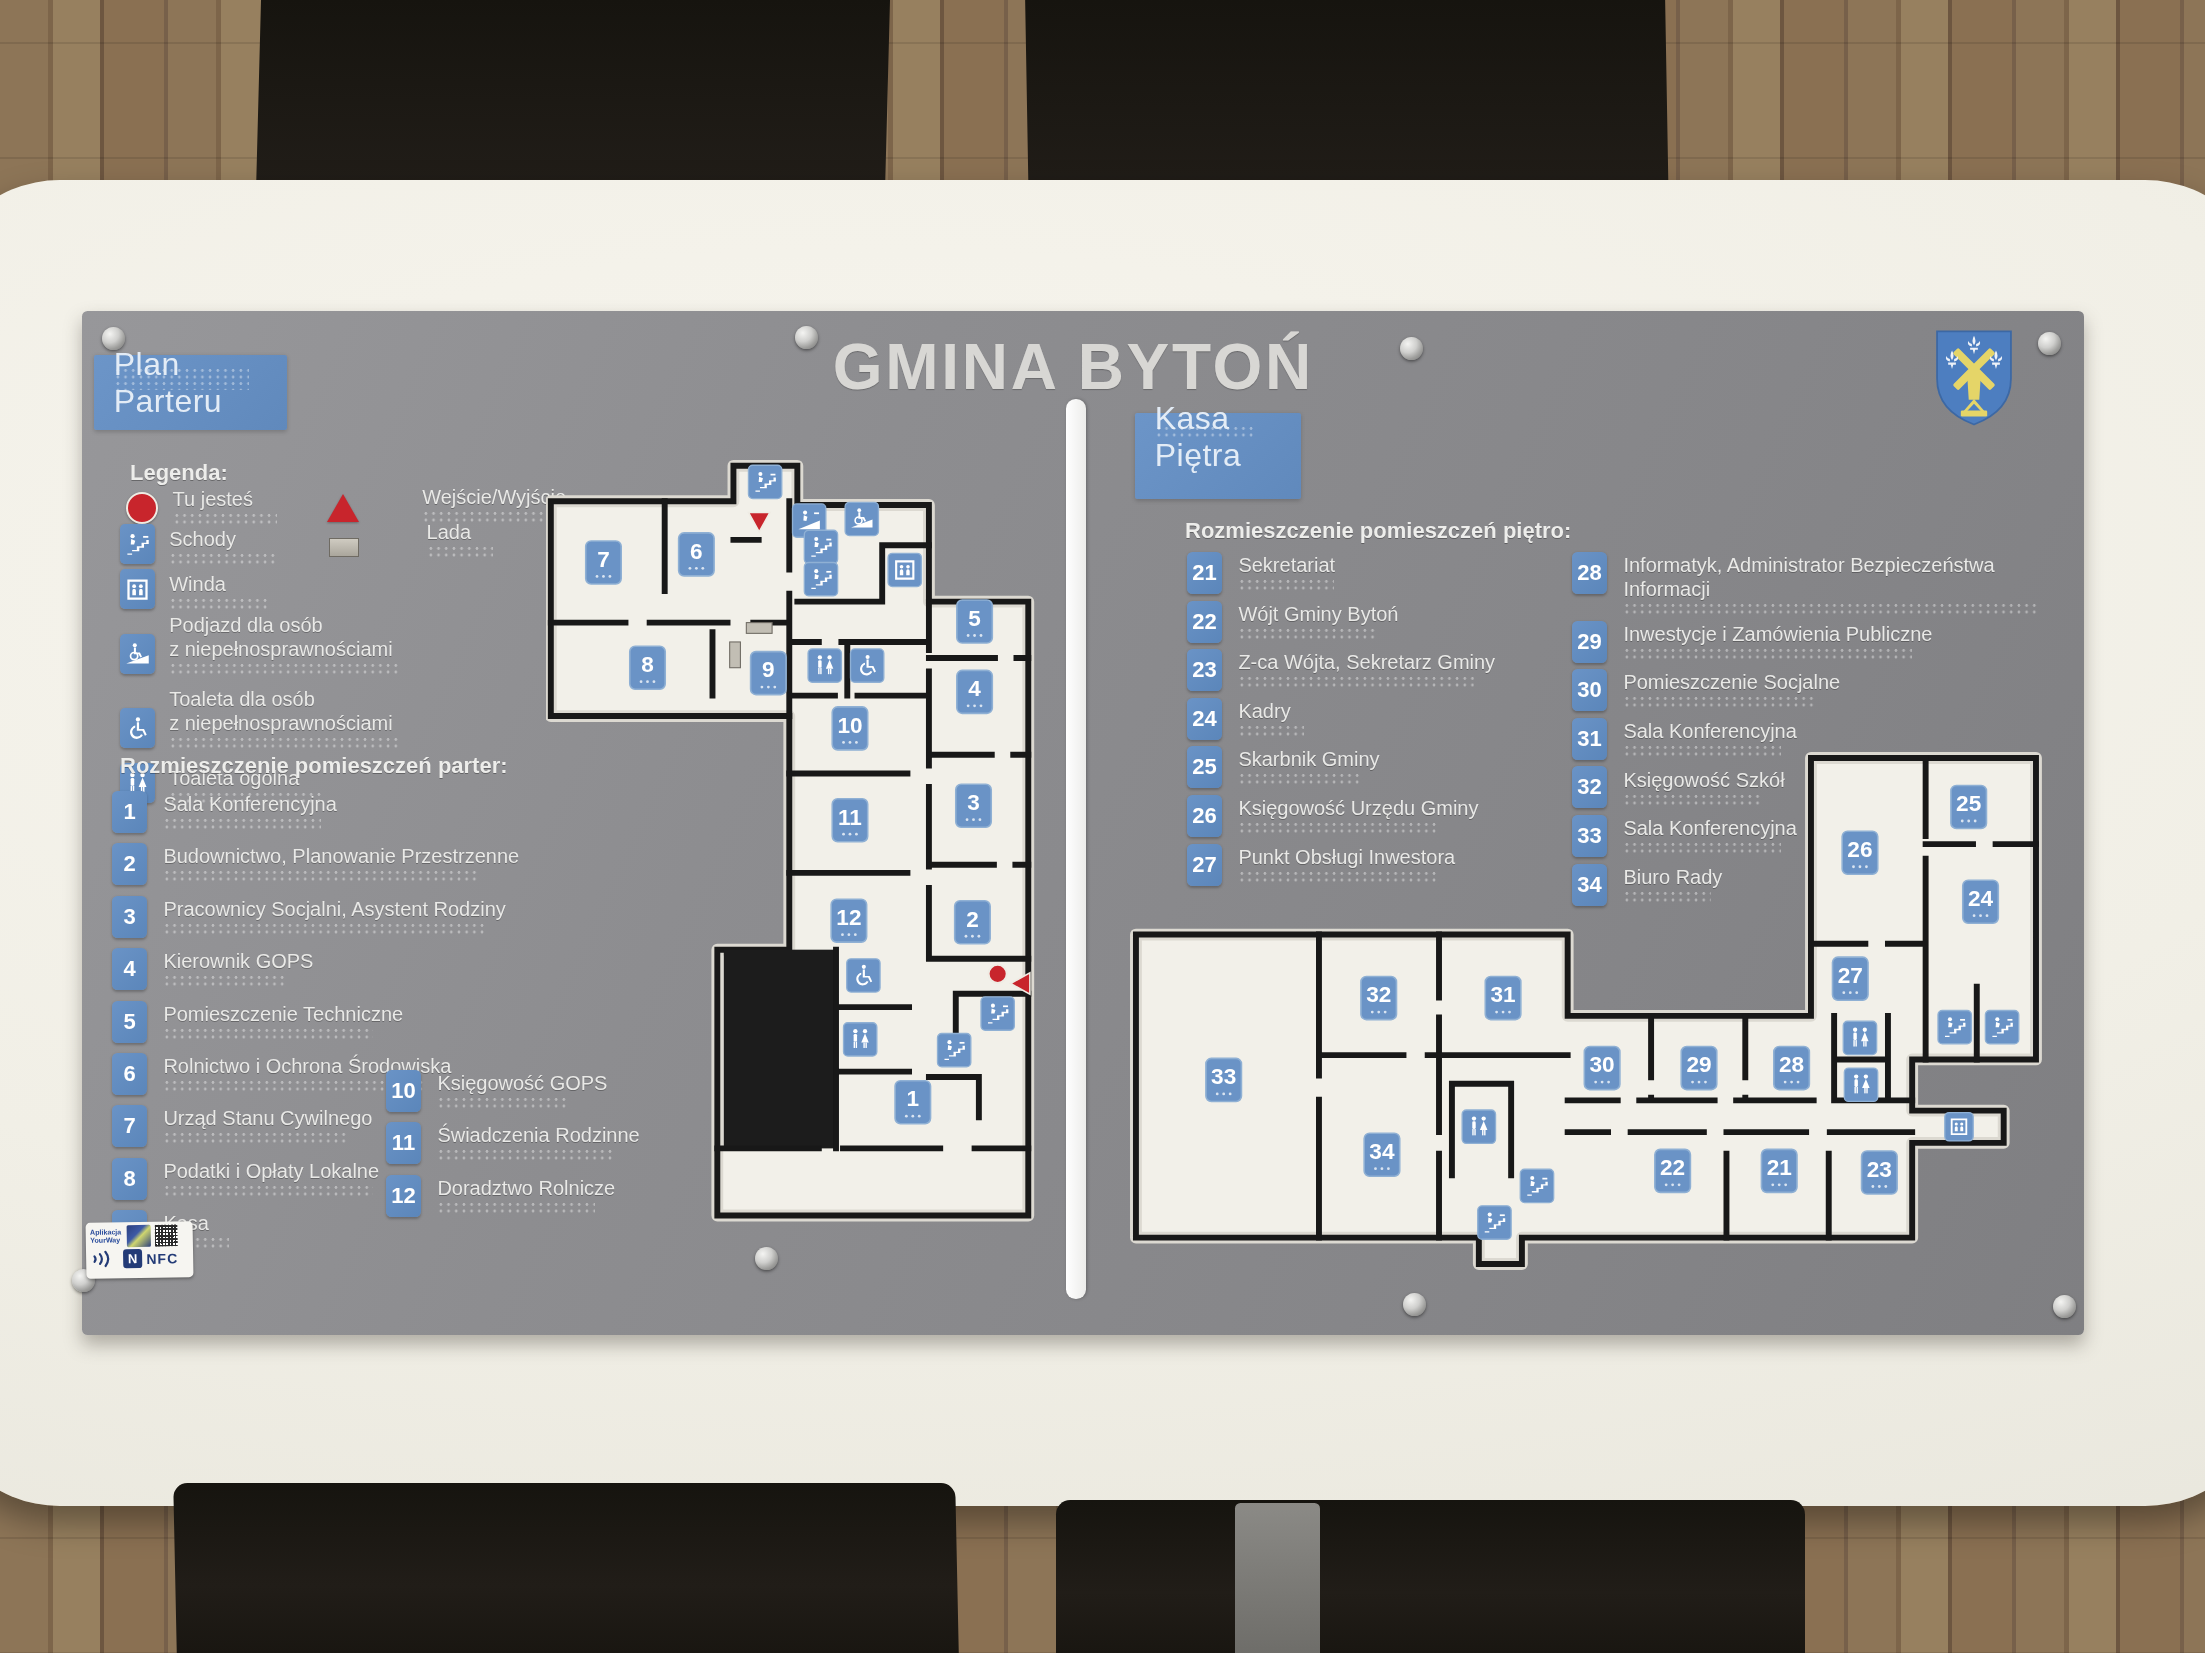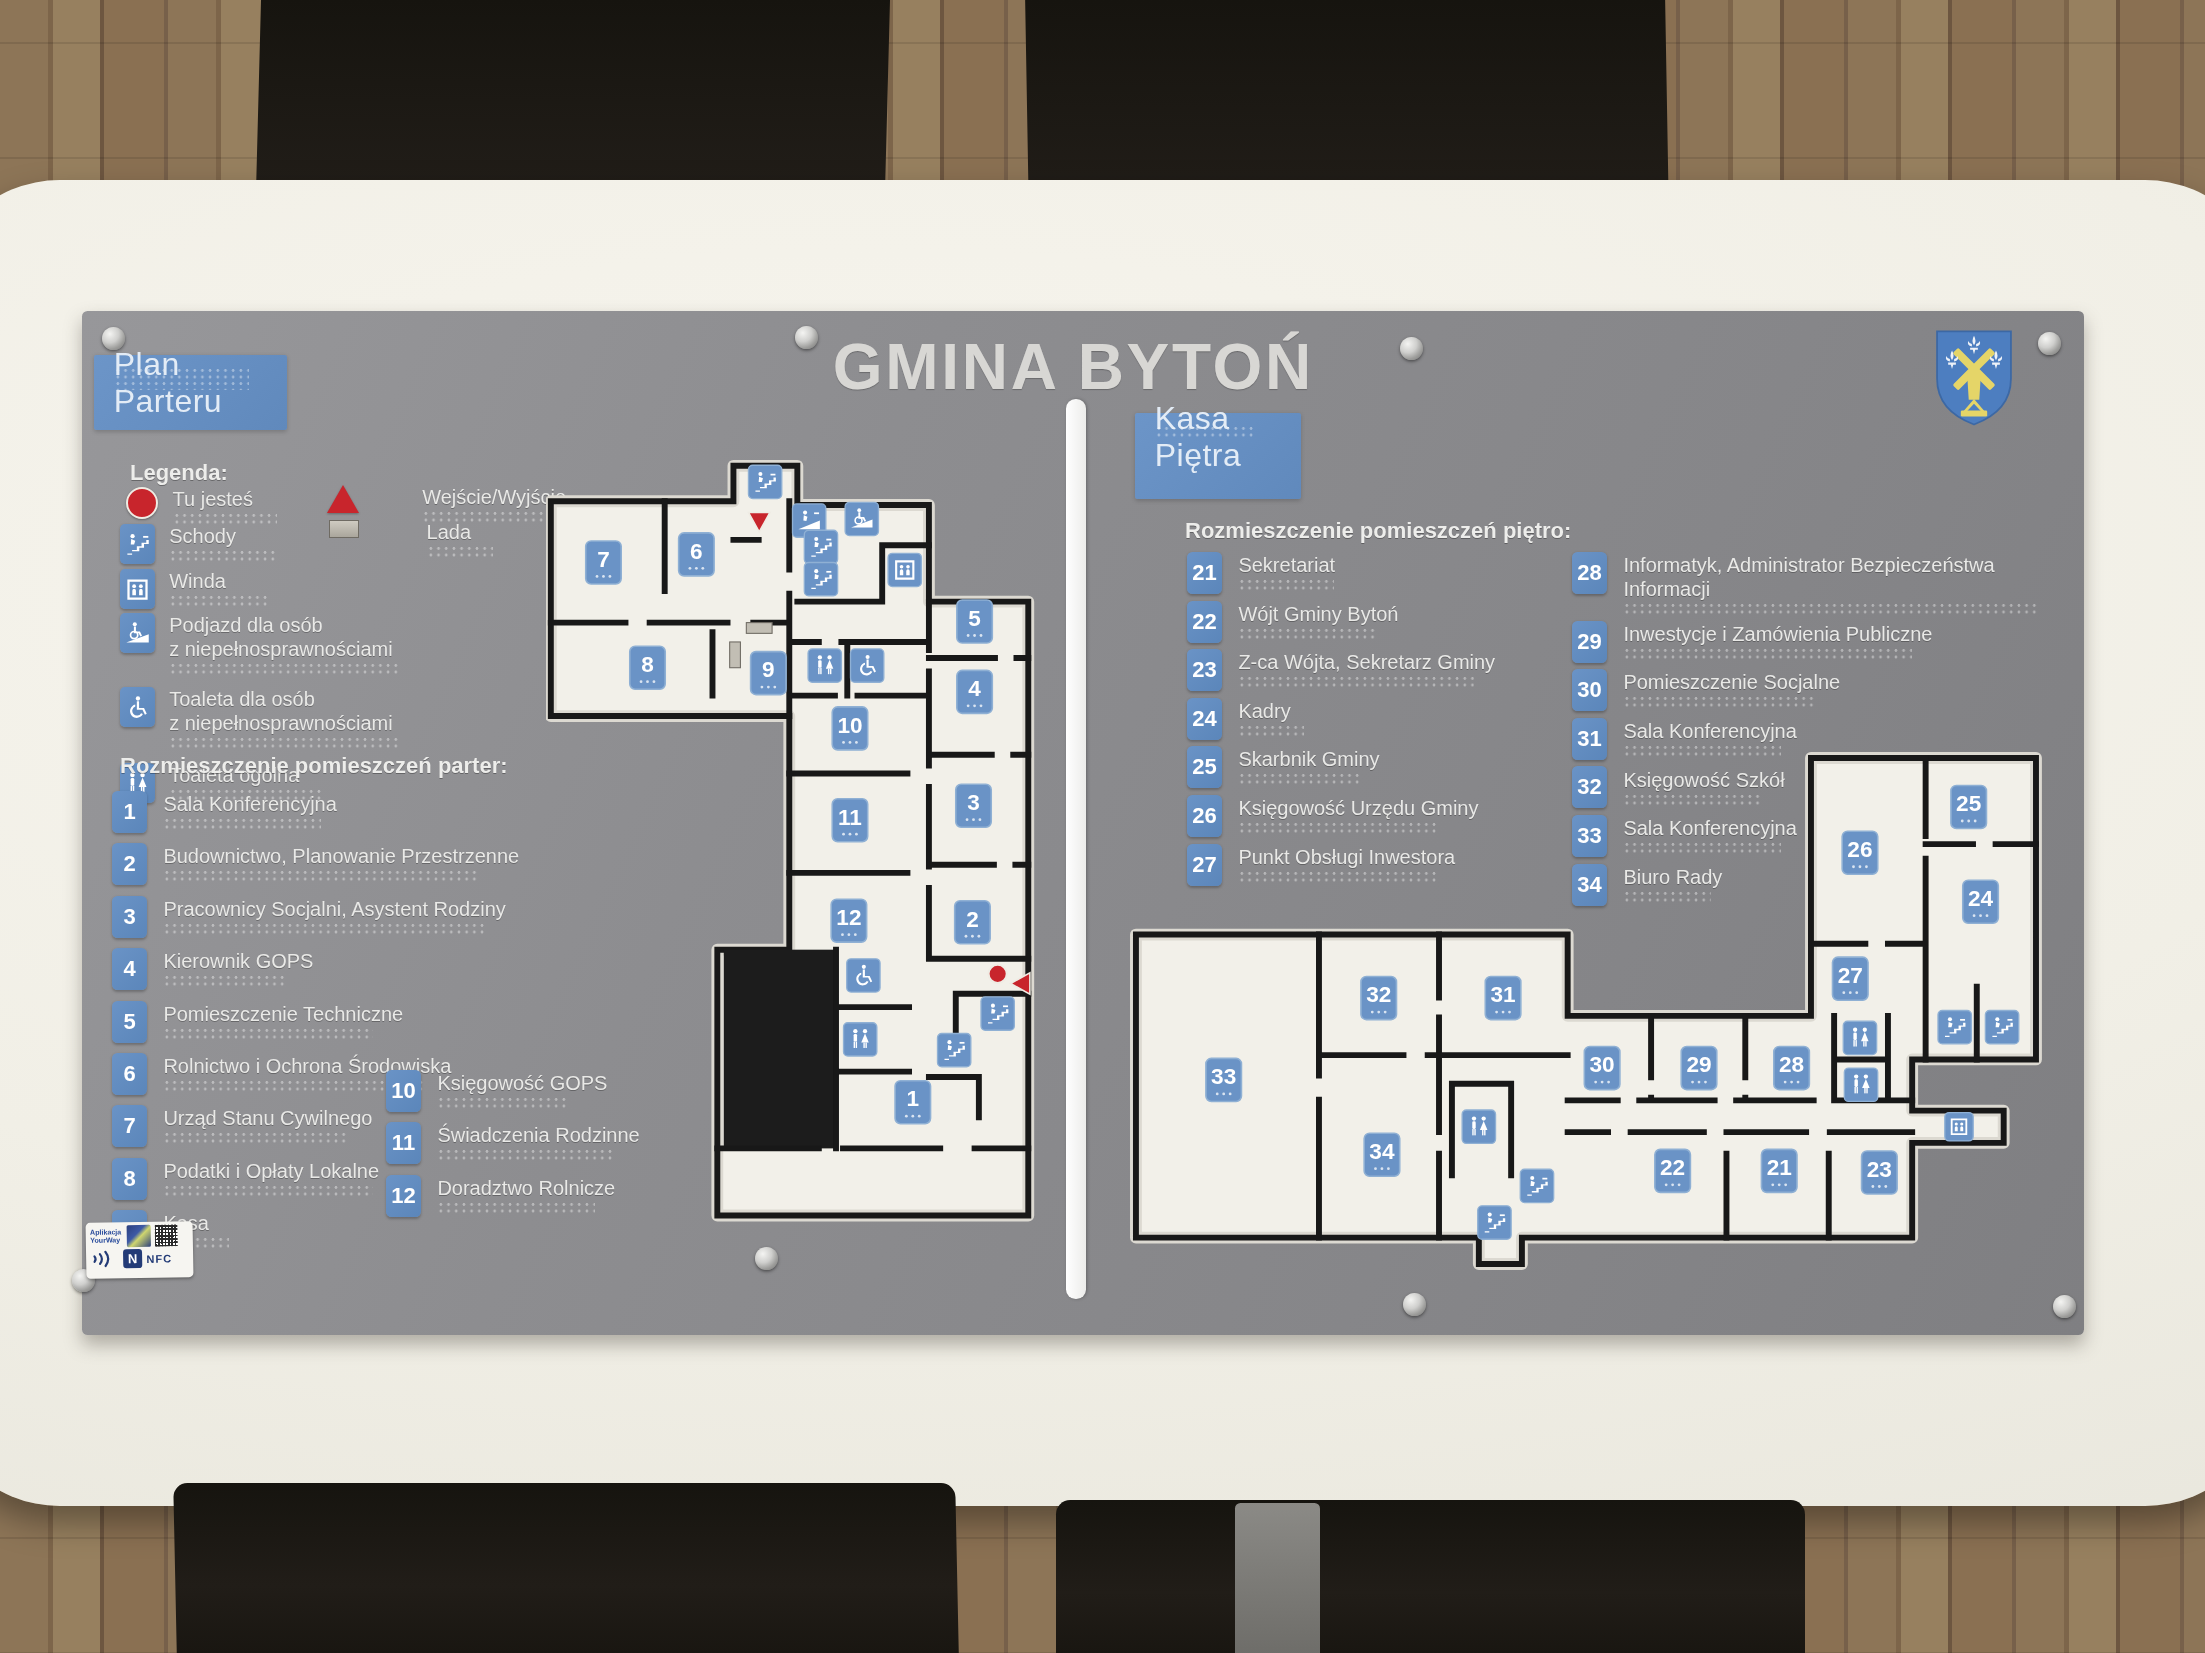--- a/index.html
+++ b/index.html
@@ -31,21 +31,21 @@
   .planbox{position:absolute;background:linear-gradient(135deg,#6c95c8,#6089bc);border-radius:2.2px;
     color:#e3ecf6;box-shadow:0 1.6px 4.4px rgba(0,0,0,.18);}
   .planbox .pb-label{position:absolute;left:19.7px;bottom:9.8px;font-size:32px;letter-spacing:0.5px;}
   .planbox .braille{position:absolute;left:19.7px;top:11px;width:70%;}
   .braille{height:13px;opacity:.8;
     background-image:radial-gradient(circle, rgba(255,255,255,.48) 1.3px, rgba(255,255,255,0) 1.6px);
     background-size:7.7px 6.6px;background-position:0 1.1px;}
   .braille.b2{height:24px;}
   
   .leg-head,.sec-head{position:absolute;font-size:22px;font-weight:bold;color:#ededeb;text-shadow:0 0.5px 0.5px rgba(0,0,0,.3);}
-  .leg-item{position:absolute;display:flex;align-items:flex-start;gap:14.2px;}
+  .leg-item{position:absolute;display:flex;align-items:flex-end;gap:14.2px;}
   .icon-tile{width:35px;height:40px;border-radius:4.9px;background:linear-gradient(135deg,#6a93c6,#5b86ba);
     display:flex;align-items:center;justify-content:center;box-shadow:0 1.1px 2.7px rgba(0,0,0,.25);flex:0 0 auto;}
   .icon-tile svg{width:27px;height:27px;}
   .leg-label,.li-label{font-size:20px;color:#e9e9e7;line-height:24px;white-space:pre-line;text-shadow:0 0.5px 0.5px rgba(0,0,0,.28);}
   .you-here-dot{width:28.4px;height:28.4px;border-radius:50%;background:#c8252c;border:2.2px solid #efece4;box-shadow:0 1.1px 2.2px rgba(0,0,0,.3);flex:0 0 auto;}
   .tri{width:0;height:0;border-left:16.4px solid transparent;border-right:16.4px solid transparent;border-bottom:28.4px solid #c8252c;filter:drop-shadow(0 1.1px 1.1px rgba(0,0,0,.3));flex:0 0 auto;}
   .counter-chip{width:28.4px;height:16.4px;background:linear-gradient(180deg,#cfcbc1,#aaa69c);border:1.1px solid #6f6b63;flex:0 0 auto;margin-top:5.5px;}
   
   .roomlist{position:absolute;display:flex;flex-direction:column;}
   .li{display:flex;align-items:flex-start;gap:16.4px;}
@@ -57,21 +57,21 @@
   .plan{position:absolute;}
   
   #nfc{position:absolute;left:4.4px;top:911px;width:107px;height:56px;background:#f6f5f1;border-radius:4.4px;
     box-shadow:0 1.6px 3.3px rgba(0,0,0,.35);padding:3.3px 4.4px;box-sizing:border-box;transform:rotate(-1deg);}
   #nfc .row{display:flex;align-items:center;gap:4.4px;}
   #nfc .applines{font-size:7.1px;font-weight:bold;color:#274a9b;line-height:8.2px;width:32px;}
   #nfc .thumb{width:24px;height:22px;background:linear-gradient(135deg,#2b3f7d 0%,#3d5aa6 40%,#cfd66f 55%,#2b3f7d 100%);border-radius:1.6px;}
   #nfc .qr{width:23px;height:22px;background:
       repeating-linear-gradient(0deg,#2a2a2a 0 1.6px,transparent 1.6px 3.3px),
       repeating-linear-gradient(90deg,#2a2a2a 0 1.6px,#fff 1.6px 3.3px);border-radius:1.1px;}
-  #nfc .nfctext{font-size:11px;color:#233b77;letter-spacing:1.1px;font-weight:bold;}
+  #nfc .nfctext{font-size:14px;color:#233b77;letter-spacing:1.1px;font-weight:bold;}
   #nfc .nlogo{width:18.6px;height:18.6px;border-radius:3.3px;background:#233b77;color:#fff;font-weight:bold;font-size:13px;
     display:flex;align-items:center;justify-content:center;}
 </style>
 </head>
 <body>
 
 <svg width="0" height="0" style="position:absolute" aria-hidden="true">
   <defs>
     <symbol id="sym-stairs" viewBox="0 0 24 24">
       <circle cx="7.6" cy="4.6" r="1.9" fill="#fff"></circle>

